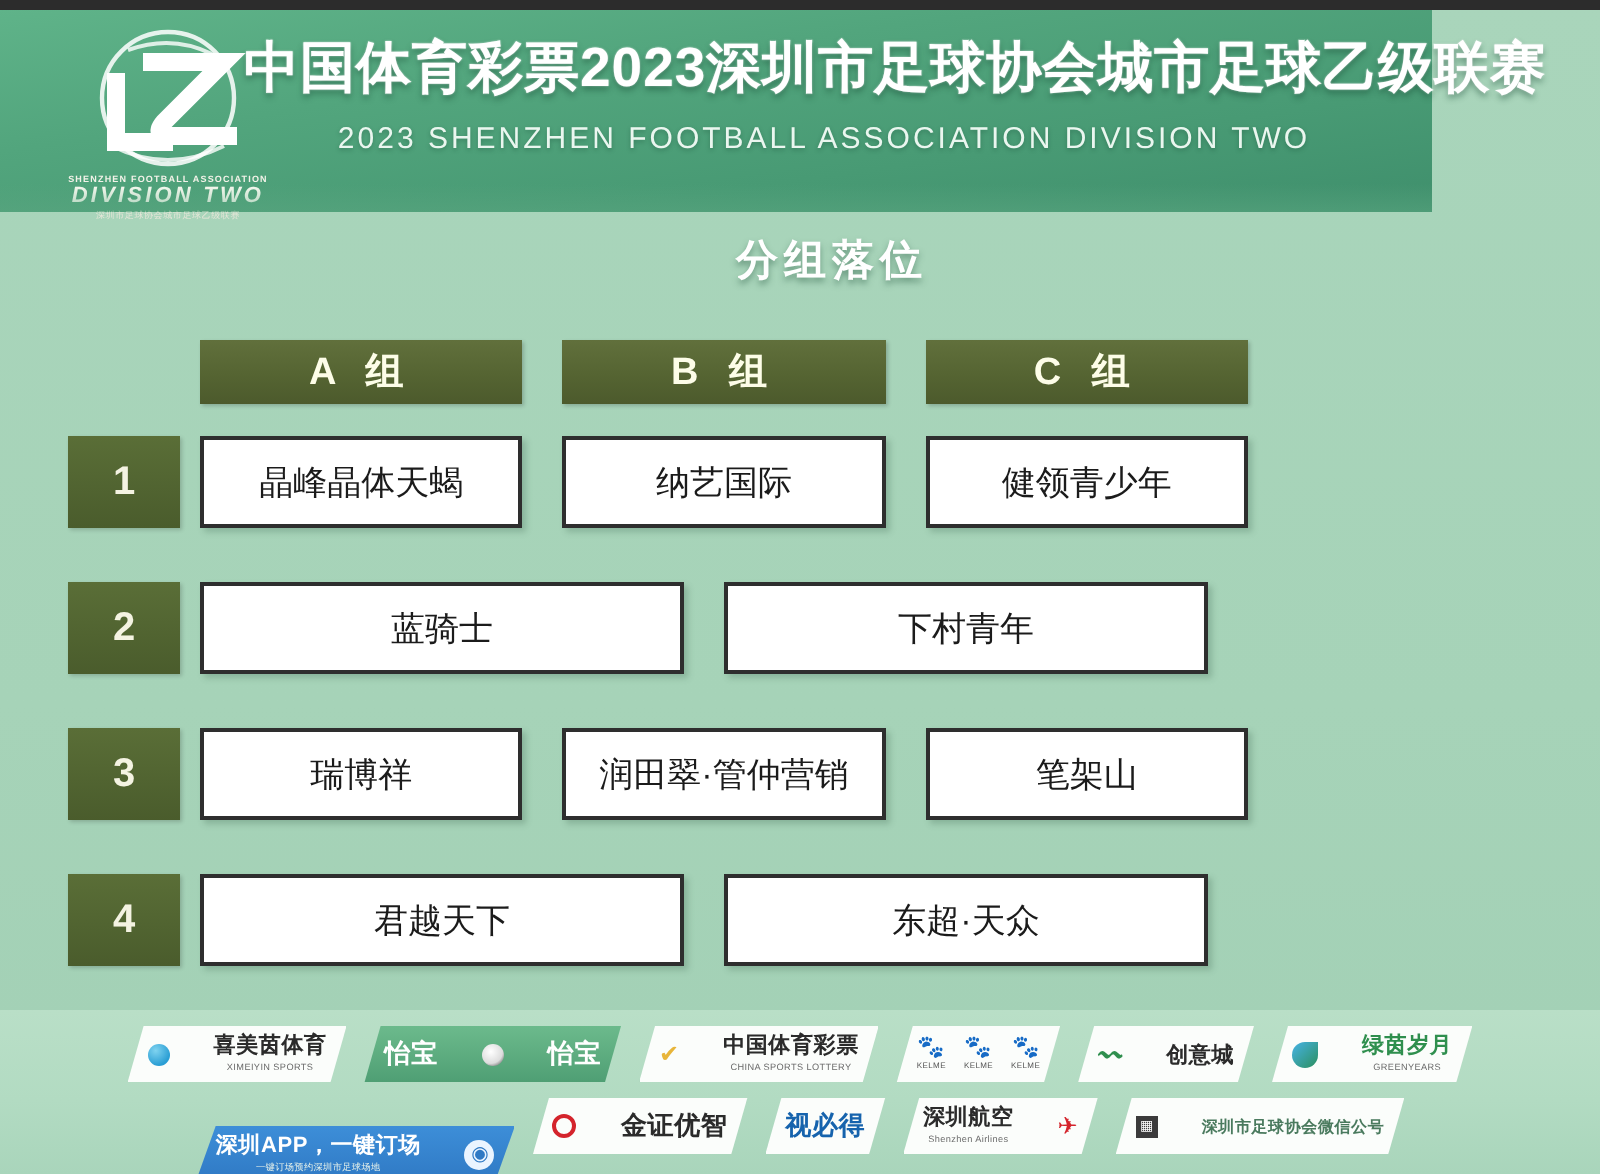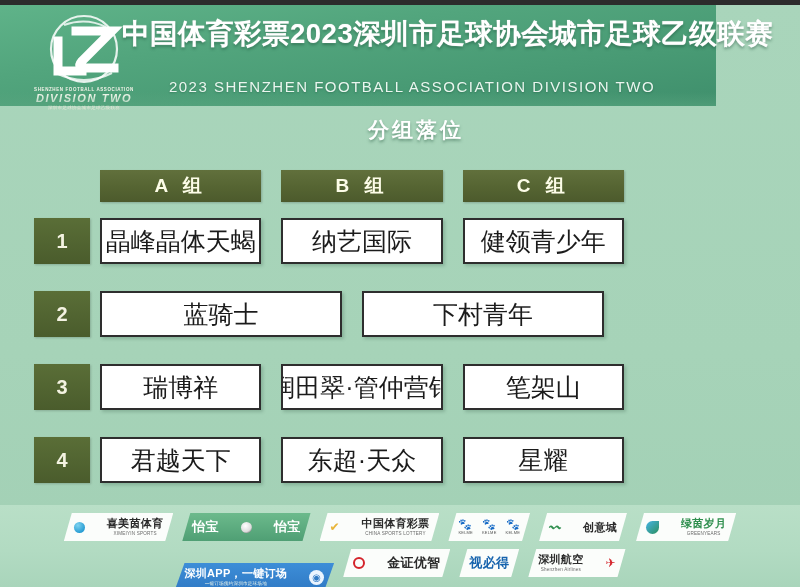--- a/index.html
+++ b/index.html
@@ -56,21 +56,21 @@
     position: absolute; left: 122px; right: 14px; top: 10px;
     text-align: center;
   }
   .title-cn {
     font-size: 27.5px; font-weight: 700; color: #ffffff;
     letter-spacing: .5px; line-height: 1.35;
     text-shadow: 0 2px 3px rgba(20,70,48,.45), 0 0 1px rgba(255,255,255,.8);
     white-space: nowrap;
   }
   .title-en {
-    margin-top: 26px;
+    margin-top: 9px;
     font-size: 15px; font-weight: 400; color: #eaf6ef;
     letter-spacing: 1.5px; white-space: nowrap;
     text-shadow: 0 1px 2px rgba(20,70,48,.35);
   }
 
   
   .section-title {
     position: absolute; top: 116px; left: 0; width: 800px;
     text-align: center;
     font-size: 21px; font-weight: 700; color: #ffffff;
@@ -105,21 +105,21 @@
     flex: 1 1 0; height: 32px;
     background: linear-gradient(180deg,#61703c 0%,#556432 55%,#4c5a2c 100%);
     display: flex; align-items: center; justify-content: center;
     color: #fdfde8; font-size: 19px; font-weight: 700; letter-spacing: 5px;
     box-shadow: 1px 1px 2px rgba(0,0,0,.2);
   }
   .team-cell {
     flex: 1 1 0; height: 46px;
     background: #ffffff; border: 2px solid #2e2e2e;
     display: flex; align-items: center; justify-content: center;
-    color: #1b1b1b; font-size: 25px; font-weight: 500;
+    color: #1b1b1b; font-size: 17px; font-weight: 500;
     box-shadow: 2px 2px 3px rgba(60,100,80,.28);
     white-space: nowrap; overflow: hidden;
   }
 
   
   .sponsors {
     position: absolute; left: 0; bottom: 0; width: 800px; height: 82px;
     background: linear-gradient(180deg,#b9dfc7 0%,#b2dbc2 55%,#a9d5bb 100%);
   }
   .sp-row { display: flex; align-items: center; justify-content: center; gap: 9px; }
@@ -234,21 +234,20 @@
       <div class="team-cell">笔架山</div>
     </div>
 
     <div class="team-row">
       <div class="num-cell">4</div>
       <div class="gap"></div>
       <div class="team-cell">君越天下</div>
       <div class="colgap"></div>
       <div class="team-cell">东超·天众</div>
       <div class="colgap"></div>
-      <div class="team-cell">星耀</div>
     </div>
 
   </div>
 
   <div class="sponsors">
 
     <div class="sp-row r1">
 
       <div class="chip">
         <span class="mini-ball"></span>
@@ -322,18 +321,22 @@
       </div>
 
       <div class="chip">
         <span class="sp-stack">
           <span class="sp-cn">深圳航空</span>
           <span class="sp-en">Shenzhen Airlines</span>
         </span>
         <span class="plane">✈</span>
       </div>
 
+      <div class="chip">
+        <span class="mini-sq">▦</span>
+        <span class="sp-cn" style="font-size:8px;color:#4a7a5e">深圳市足球协会微信公号</span>
+      </div>
 
     </div>
 
   </div>
 
 </div>
 
 </body></html>

